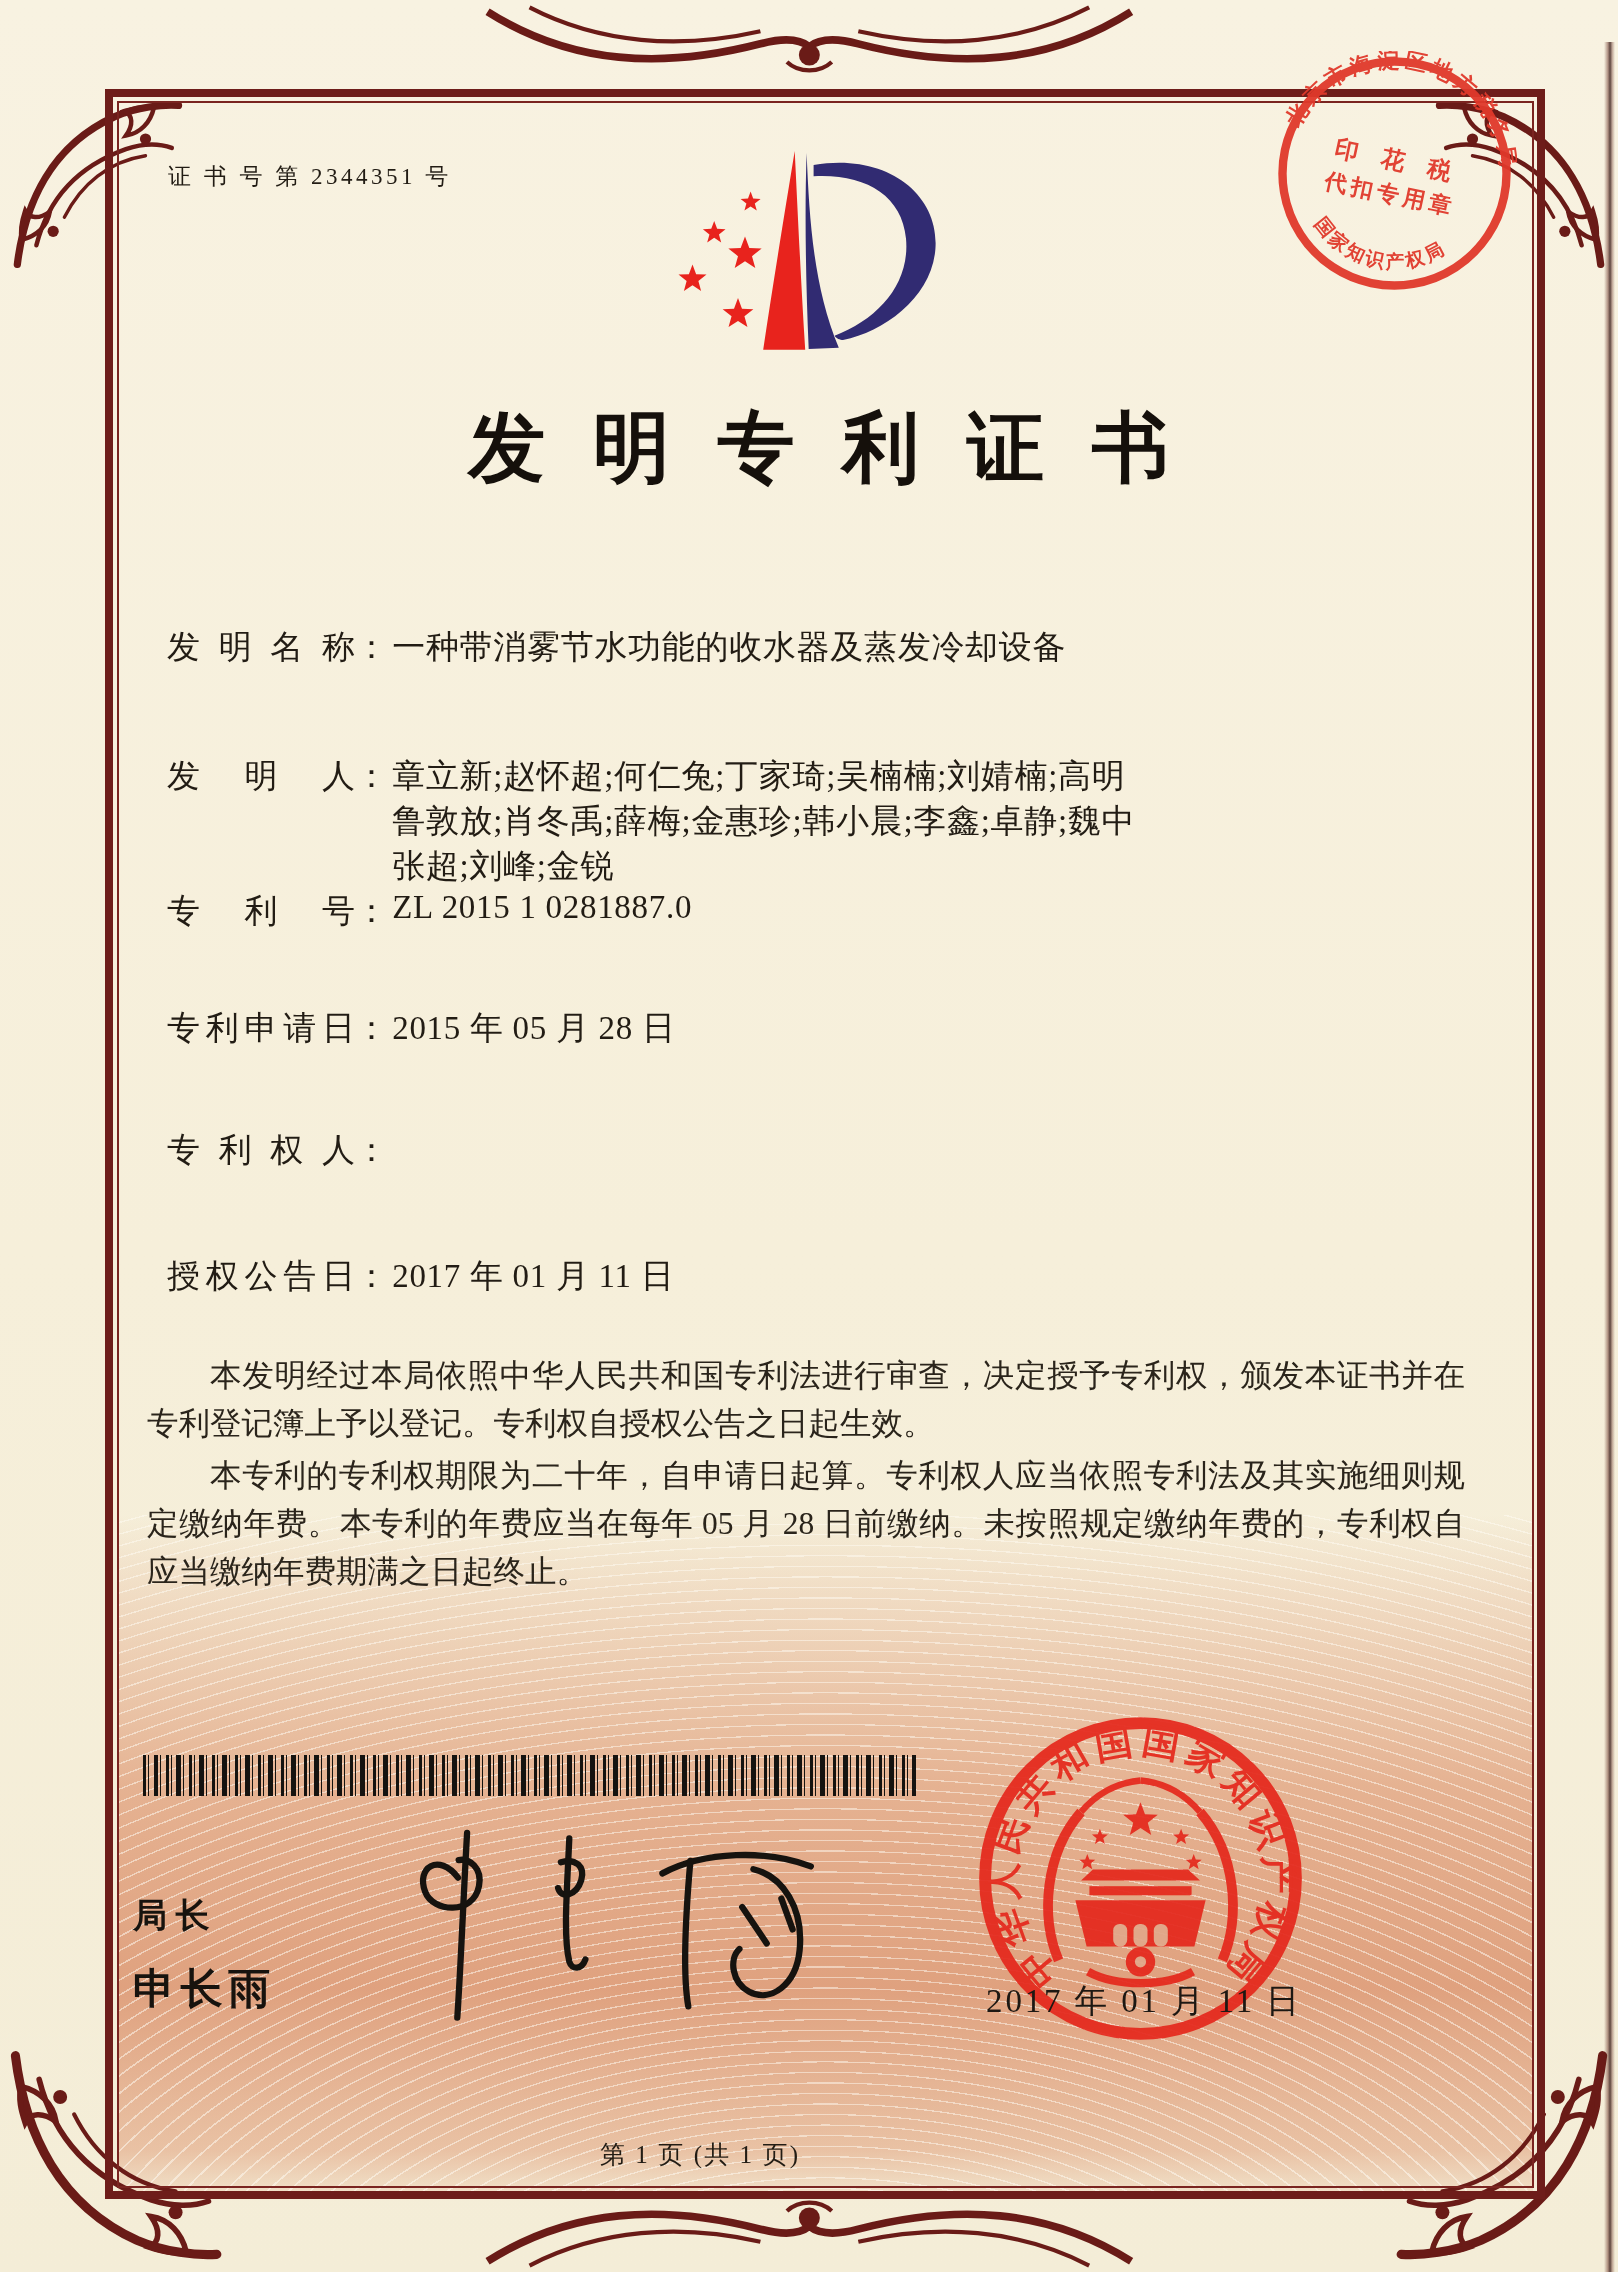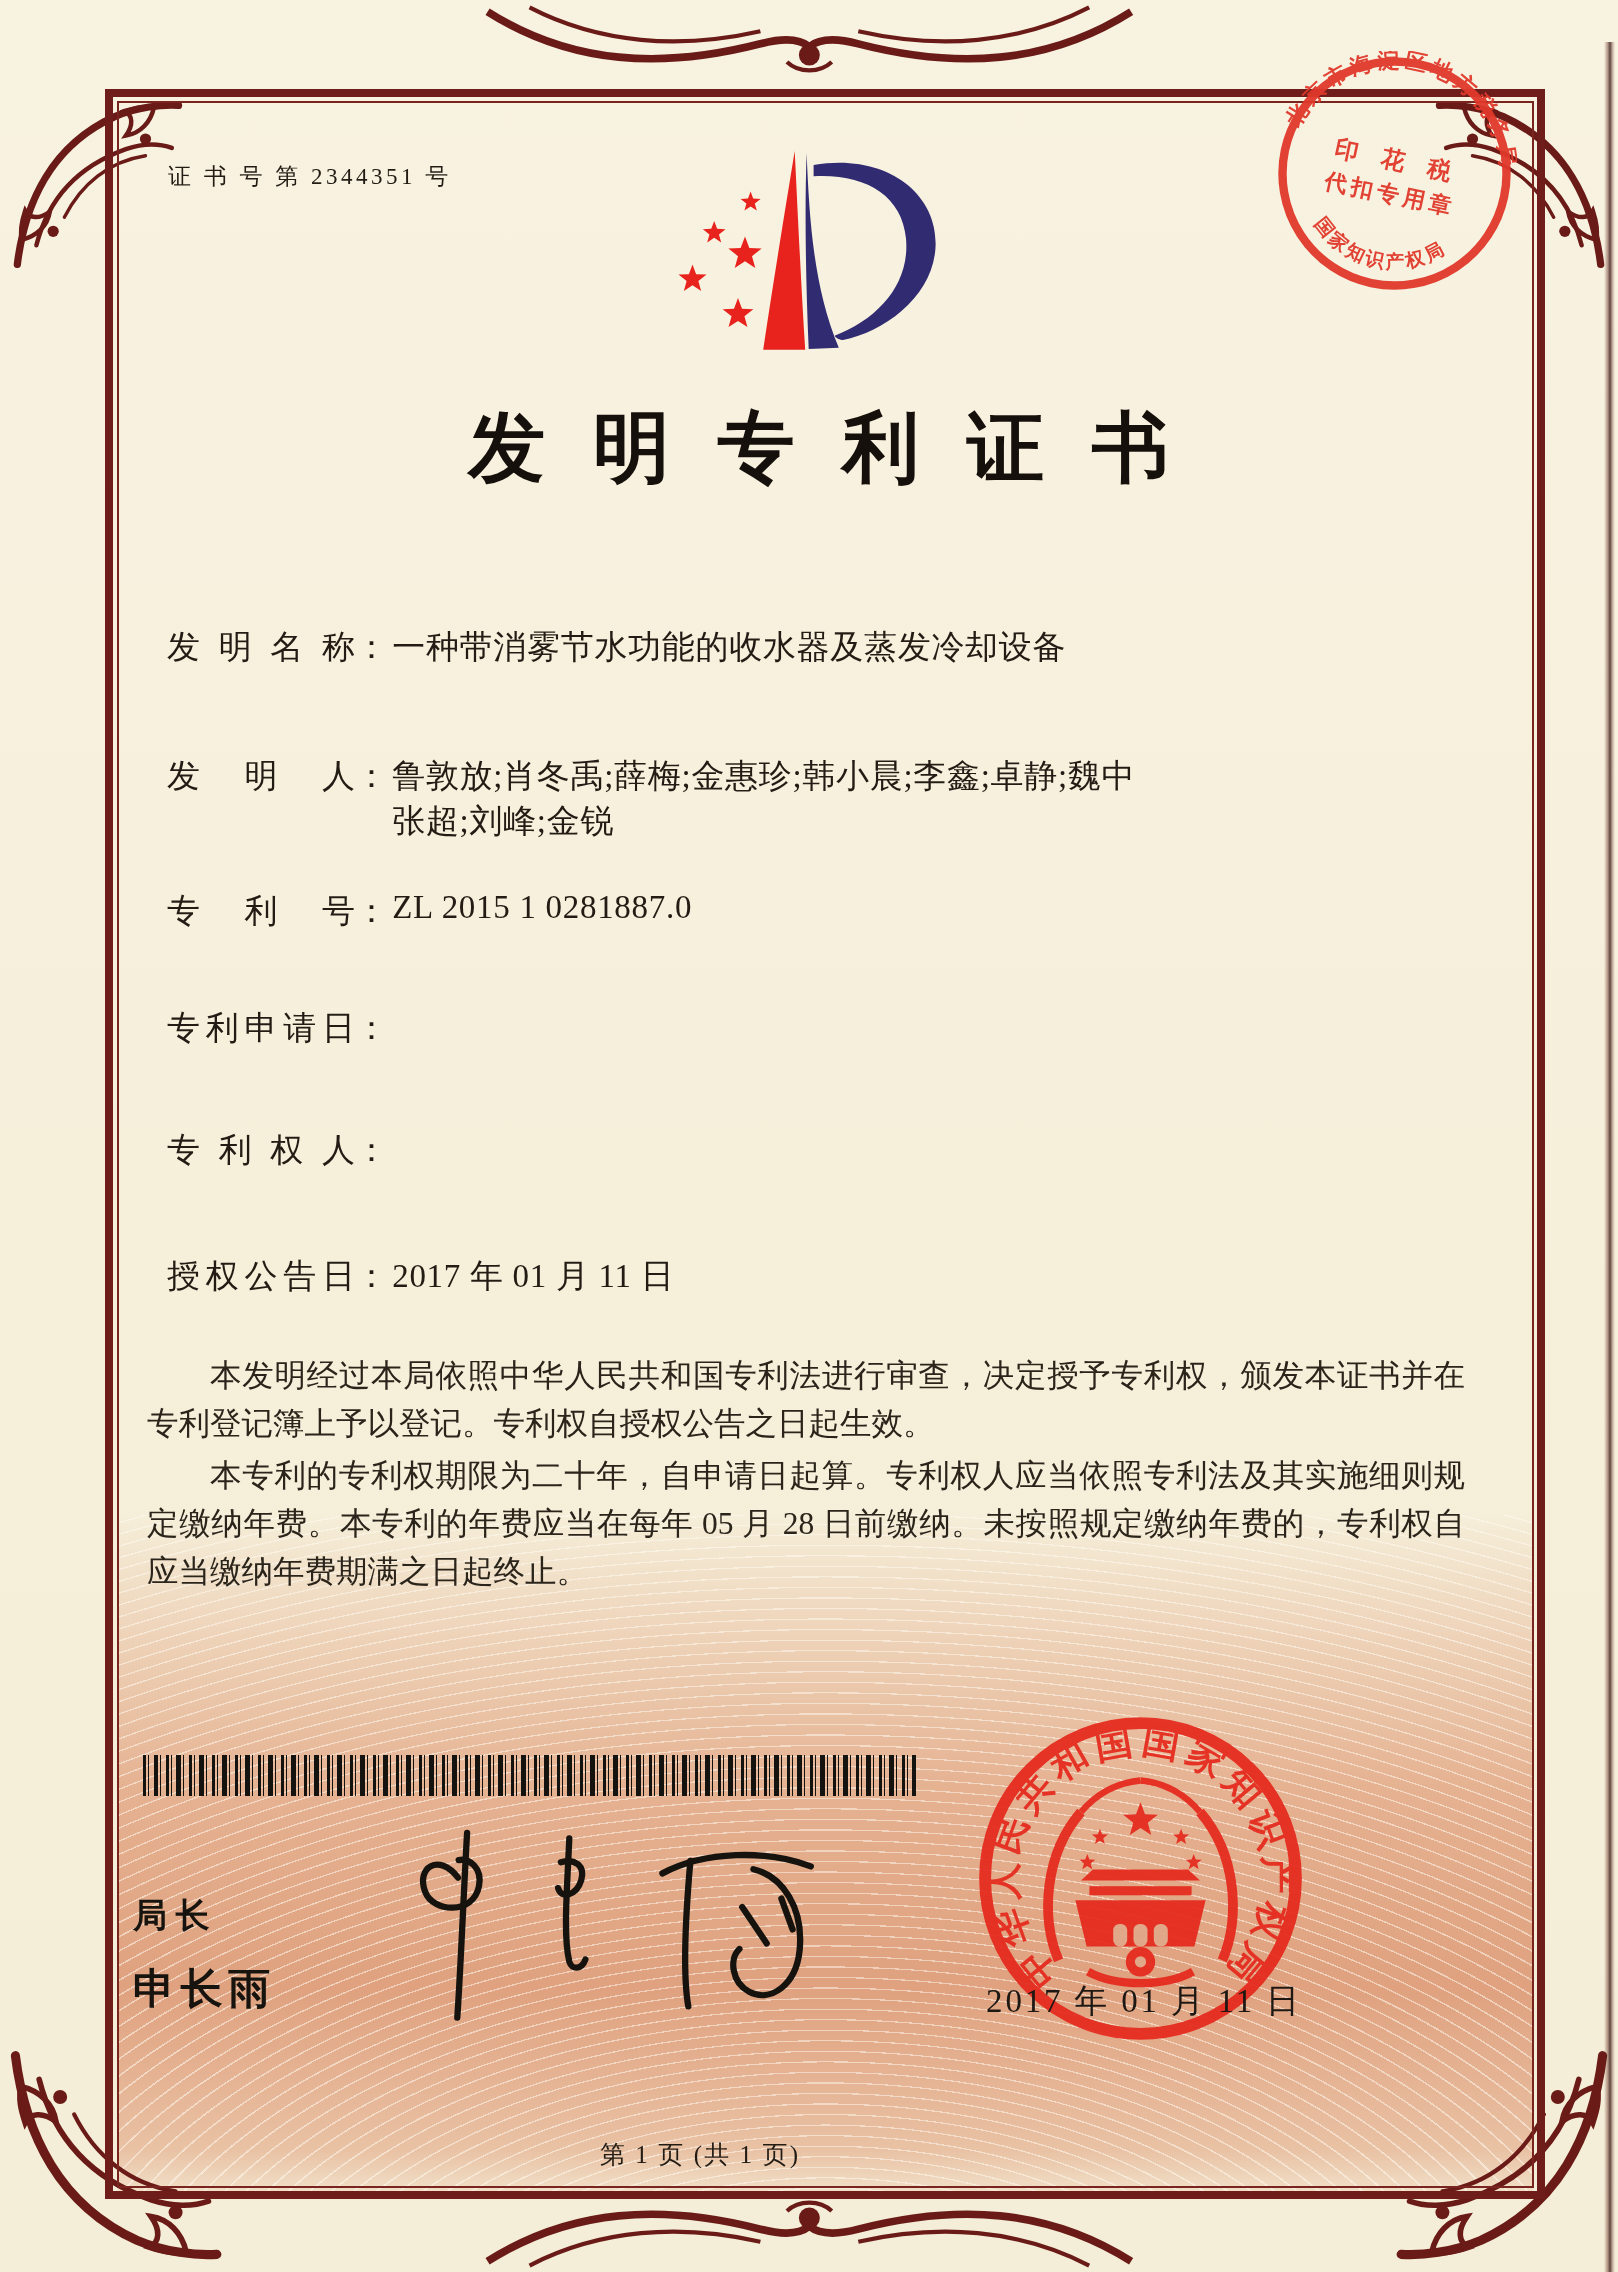--- a/index.html
+++ b/index.html
@@ -179,20 +179,21 @@
   </div>
 
   <div class="abs field f-inventors">
     <span class="flabel">
         <span>发</span>
         <span>明</span>
         <span>人</span>
       </span>
       <span class="fcolon">：</span>
     <span class="fvalue">
+      <div class="vline">章立新;赵怀超;何仁兔;丁家琦;吴楠楠;刘婧楠;高明</div>
       <div class="vline">鲁敦放;肖冬禹;薛梅;金惠珍;韩小晨;李鑫;卓静;魏中</div>
       <div class="vline">张超;刘峰;金锐</div>
     </span>
   </div>
 
   <div class="abs field f-patno">
     <span class="flabel">
         <span>专</span>
         <span>利</span>
         <span>号</span>
@@ -203,20 +204,21 @@
 
   <div class="abs field f-filing">
     <span class="flabel">
         <span>专</span>
         <span>利</span>
         <span>申</span>
         <span>请</span>
         <span>日</span>
       </span>
       <span class="fcolon">：</span>
+    <span class="fvalue">2015 年 05 月 28 日</span>
   </div>
 
   <div class="abs field f-patentee">
     <span class="flabel">
         <span>专</span>
         <span>利</span>
         <span>权</span>
         <span>人</span>
       </span>
       <span class="fcolon">：</span>

